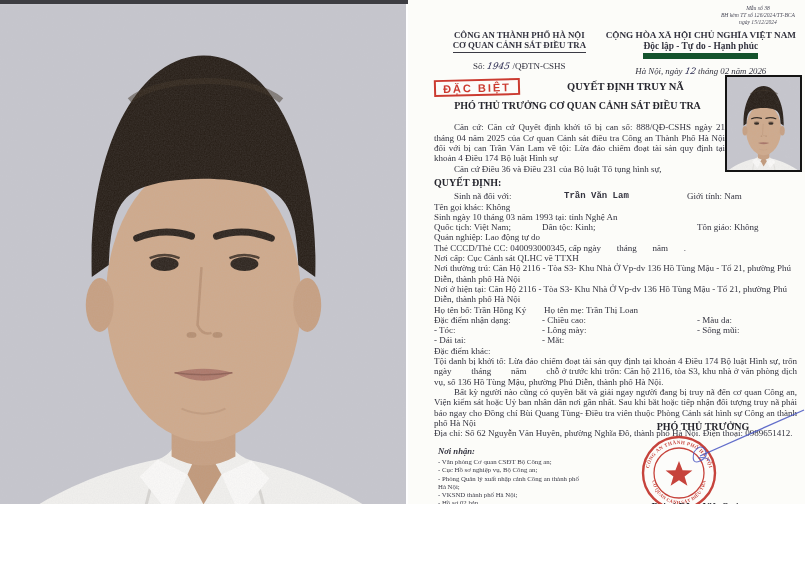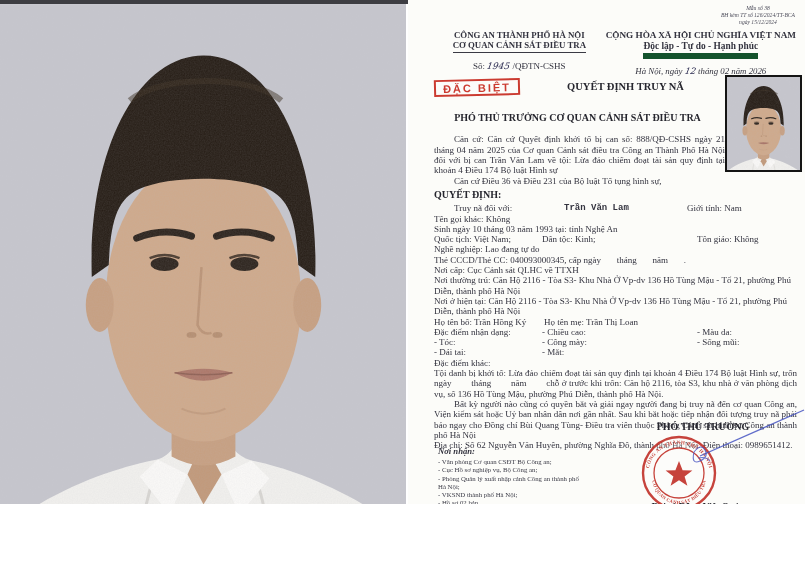--- a/index.html
+++ b/index.html
@@ -21,21 +21,21 @@
   .so-line{margin-top:8px;font-size:9px;}
   .hand{font-family:"DejaVu Serif",serif;font-style:italic;color:#2d2d52;display:inline-block;transform:skewX(-10deg);}
   .rep1{font-weight:bold;font-size:9.2px;}
   .rep2{font-weight:bold;font-size:9.4px;border-bottom:6px solid #14532d;display:inline-block;padding-bottom:1px;margin-top:1px;}
   .date-line{margin-top:7px;font-style:italic;font-size:8.8px;}
   .title-row{display:flex;align-items:center;margin-top:3px;}
   .stamp{border:2px solid #cb3b31;color:#cb3b31;font-family:"Liberation Sans",sans-serif;
          font-weight:bold;font-size:11px;letter-spacing:2px;padding:2px 7px 1px 7px;
          transform:rotate(-1.5deg);white-space:nowrap;background:rgba(255,255,255,.2);}
   .title-main{flex:1;text-align:center;font-weight:bold;font-size:10.5px;margin-right:66px;color:#26262e;}
-  .title-sub{text-align:center;font-weight:bold;font-size:10px;margin-top:17px;margin-right:76px;color:#26262e;}
+  .title-sub{text-align:center;font-weight:bold;font-size:10px;margin-top:5px;margin-right:76px;color:#26262e;}
   #idphoto{position:absolute;left:317px;top:75px;width:77px;height:97px;border:2px solid #141414;
            box-sizing:border-box;background:#c8c8cf;overflow:hidden;}
   .para{text-align:justify;text-indent:20px;}
   .wrap-photo{margin-right:72px;margin-top:11px;}
   .decides{text-align:left;font-weight:bold;font-size:10px;margin:4px 76px 3px 0;color:#26262e;}
   .row3a{display:grid;grid-template-columns:108px 1fr 110px;}
   .row3b{display:grid;grid-template-columns:108px 155px 1fr;}
   .row2{display:grid;grid-template-columns:110px 1fr;}
   .bold{font-weight:bold;font-family:Liberation Mono, monospace;}
   .pre{white-space:pre-wrap;}
@@ -152,48 +152,48 @@
       <svg width="73" height="93" viewBox="0 0 73 93" preserveAspectRatio="xMidYMin slice">
         <use href="#portrait" x="0" y="0" width="73" height="101"></use>
       </svg>
     </div>
 
     <div class="para wrap-photo">Căn cứ: Căn cứ Quyết định khởi tố bị can số: 888/QĐ-CSHS ngày 21 tháng 04 năm 2025 của Cơ quan Cảnh sát điều tra Công an Thành Phố Hà Nội đối với bị can Trần Văn Lam về tội: Lừa đảo chiếm đoạt tài sản quy định tại khoản 4 Điều 174 Bộ luật Hình sự</div>
     <div class="para">Căn cứ Điều 36 và Điều 231 của Bộ luật Tố tụng hình sự,</div>
     <div class="decides">QUYẾT ĐỊNH:</div>
 
     <div class="row3a">
-      <span style="padding-left:20px">Truy nã đối với:</span>
+      <span style="padding-left:20px">Sinh nã đối với:</span>
       <span class="bold" style="padding-left:22px">Trần Văn Lam</span>
       <span>Giới tính: Nam</span>
     </div>
     <div>Tên gọi khác:  Không</div>
     <div>Sinh ngày 10 tháng 03 năm 1993 tại: tỉnh Nghệ An</div>
     <div class="row3b">
       <span>Quốc tịch: Việt Nam;</span>
       <span>Dân tộc: Kinh;</span>
       <span>Tôn giáo: Không</span>
     </div>
-    <div>Nghề nghiệp: Lao đang tự do</div>
+    <div>Quản nghiệp: Lao động tự do</div>
     <div class="pre">Thẻ CCCD/Thẻ CC: 040093000345, cấp ngày       tháng       năm       .</div>
     <div>Nơi cấp: Cục Cảnh sát QLHC về TTXH</div>
     <div>Nơi thường trú: Căn Hộ 2116 - Tòa S3- Khu Nhà Ở Vp-dv 136 Hồ Tùng Mậu - Tổ 21, phường Phú Diễn, thành phố Hà Nội</div>
     <div>Nơi ở hiện tại: Căn Hộ 2116 - Tòa S3- Khu Nhà Ở Vp-dv 136 Hồ Tùng Mậu - Tổ 21, phường Phú Diễn, thành phố Hà Nội</div>
     <div class="row2">
       <span>Họ tên bố: Trần Hồng Ký</span>
       <span>Họ tên mẹ: Trần Thị Loan</span>
     </div>
     <div class="row3b">
       <span>Đặc điểm nhận dạng:</span>
       <span>- Chiều cao:</span>
       <span>- Màu da:</span>
     </div>
     <div class="row3b">
       <span>- Tóc:</span>
-      <span>- Công mày:</span>
+      <span>- Lông mày:</span>
       <span>- Sống mũi:</span>
     </div>
     <div class="row3b">
       <span>- Dái tai:</span>
       <span>- Mắt:</span>
       <span></span>
     </div>
     <div>Đặc điểm khác:</div>
     <div class="pre" style="text-align:justify">Tội danh bị khởi tố: Lừa đảo chiếm đoạt tài sản quy định tại khoản 4 Điều 174 Bộ luật Hình sự, trốn ngày        tháng        năm        chỗ ở trước khi trốn: Căn hộ 2116, tòa S3, khu nhà ở văn phòng dịch vụ, số 136 Hồ Tùng Mậu, phường Phú Diễn, thành phố Hà Nội.</div>
     <div class="para">Bất kỳ người nào cũng có quyền bắt và giải ngay người đang bị truy nã đến cơ quan Công an, Viện kiểm sát hoặc Uỷ ban nhân dân nơi gần nhất. Sau khi bắt hoặc tiếp nhận đối tượng truy nã phải báo ngay cho Đồng chí Bùi Quang Tùng- Điều tra viên thuộc Phòng Cảnh sát hình sự Công an thành phố Hà Nội</div>

